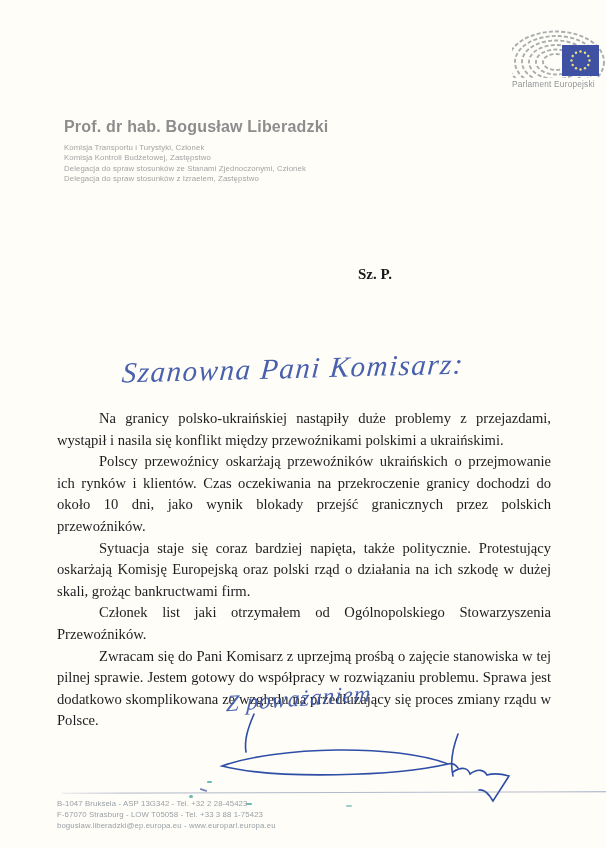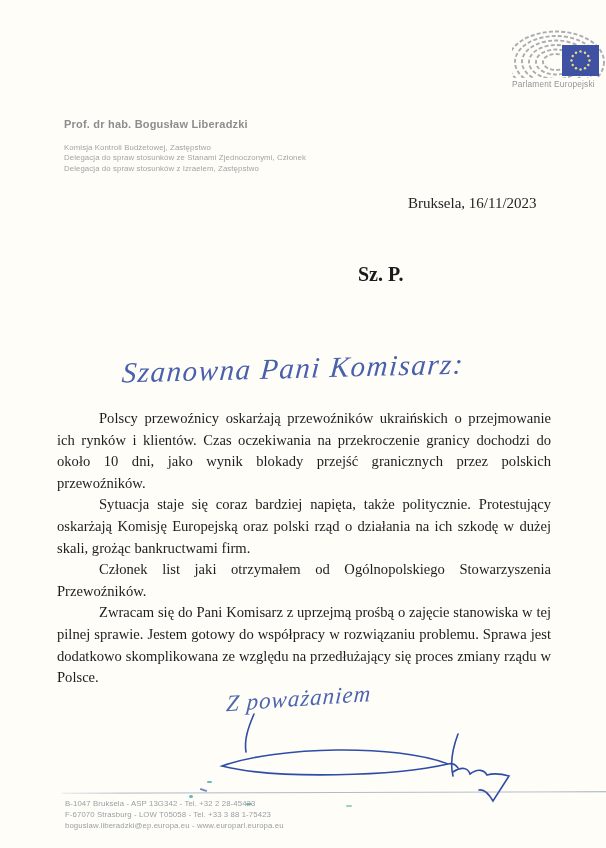--- a/index.html
+++ b/index.html
@@ -6,41 +6,41 @@
   .page{
     position:relative;width:606px;height:848px;margin:0 auto;
     background:#fffdf8;overflow:hidden;
     font-family:"Liberation Serif",serif;color:#1d1d1f;
   }
 
   
   .sender-name{
     position:absolute;left:64px;top:118px;
     font-family:"Liberation Sans",sans-serif;font-weight:bold;
-    font-size:11px;color:#8d8d8d;letter-spacing:.2px;
+    font-size:16px;color:#8d8d8d;letter-spacing:.2px;
   }
   .sender-roles{
     position:absolute;left:64px;top:143px;
     font-family:"Liberation Sans",sans-serif;
     font-size:7.8px;line-height:10.4px;color:#a4a4a4;letter-spacing:.1px;
   }
 
   
   .logo{position:absolute;left:512px;top:26px;width:100px;}
   .logo svg{display:block;}
   .logo-caption{
     font-family:"Liberation Sans",sans-serif;font-size:8.3px;
     color:#8f9496;letter-spacing:.2px;margin-top:1px;white-space:nowrap;
   }
 
   
   .dateline{position:absolute;left:408px;top:195px;font-size:15px;color:#242424;}
   .addressee{
     position:absolute;left:358px;top:266px;
-    font-weight:bold;font-size:20px;line-height:16.5px;color:#1a1a1a;
+    font-weight:bold;font-size:15px;line-height:16.5px;color:#1a1a1a;
   }
 
   
   .hand{
     font-family:"Liberation Serif",serif;font-style:italic;
     color:#3a54a6;white-space:nowrap;
   }
   .salutation{
     position:absolute;left:122px;top:352px;font-size:29px;letter-spacing:1.5px;
     transform:rotate(-1.5deg) skewX(-6deg);opacity:.92;
@@ -65,32 +65,33 @@
     transform:rotate(-.15deg);
   }
   .speck{position:absolute;border-radius:2px;background:#4aa8a4;opacity:.8;}
   .speck.s1{left:207px;top:781px;width:5px;height:2px;}
   .speck.s2{left:189px;top:795px;width:4px;height:3px;}
   .speck.s3{left:246px;top:803px;width:6px;height:2px;}
   .speck.s4{left:346px;top:805px;width:6px;height:2px;opacity:.55;}
   .penmark{position:absolute;left:200px;top:789px;width:7px;height:2px;background:#3a54a6;opacity:.7;transform:rotate(18deg);}
 
   .page-footer{
-    position:absolute;left:65px;top:799px;
+    position:absolute;left:57px;top:799px;
     font-family:"Liberation Sans",sans-serif;
     font-size:7.8px;line-height:10.8px;color:#99a1a5;letter-spacing:.1px;
   }
 </style>
 </head>
 <body>
 
 <div class="page">
 
   <div class="sender-name">Prof. dr hab. Bogusław Liberadzki</div>
   <div class="sender-roles">
+    <div>Komisja Transportu i Turystyki, Członek</div>
     <div>Komisja Kontroli Budżetowej, Zastępstwo</div>
     <div>Delegacja do spraw stosunków ze Stanami Zjednoczonymi, Członek</div>
     <div>Delegacja do spraw stosunków z Izraelem, Zastępstwo</div>
   </div>
 
   <div class="logo">
     <svg width="100" height="52" viewBox="0 0 100 52">
       <g fill="none" stroke="#aaadb0" stroke-width="1.9" stroke-dasharray="4 2.2">
         <ellipse cx="44" cy="36" rx="13" ry="8"></ellipse>
         <ellipse cx="44" cy="36" rx="20" ry="12.5"></ellipse>
@@ -111,29 +112,29 @@
           <circle cx="64" cy="42.3" r="1.2"></circle>
         <circle cx="60.7" cy="39" r="1.2"></circle>
           <circle cx="59.5" cy="34.5" r="1.2"></circle>
         <circle cx="60.7" cy="30" r="1.2"></circle>
           <circle cx="64" cy="26.7" r="1.2"></circle>
       </g>
     </svg>
     <div class="logo-caption">Parlament Europejski</div>
   </div>
 
-  <div class="dateline">Bruksela, 16/11/2023</div>
 
   <div class="addressee">
     <div>Sz. P.</div>
   </div>
 
   <div class="hand salutation">Szanowna Pani Komisarz:</div>
 
   <div class="letter-body">
+    <p>Na granicy polsko-ukraińskiej nastąpiły duże problemy z przejazdami, wystąpił i nasila się konflikt między przewoźnikami polskimi a ukraińskimi.</p>
     <p>Polscy przewoźnicy oskarżają przewoźników ukraińskich o przejmowanie ich rynków i klientów. Czas oczekiwania na przekroczenie granicy dochodzi do około 10 dni, jako wynik blokady przejść granicznych przez polskich przewoźników.</p>
     <p>Sytuacja staje się coraz bardziej napięta, także politycznie. Protestujący oskarżają Komisję Europejską oraz polski rząd o działania na ich szkodę w dużej skali, grożąc bankructwami firm.</p>
     <p>Członek list jaki otrzymałem od Ogólnopolskiego Stowarzyszenia Przewoźników.</p>
     <p>Zwracam się do Pani Komisarz z uprzejmą prośbą o zajęcie stanowiska w tej pilnej sprawie. Jestem gotowy do współpracy w rozwiązaniu problemu. Sprawa jest dodatkowo skomplikowana ze względu na przedłużający się proces zmiany rządu w Polsce.</p>
   </div>
 
   <div class="hand closing">Z poważaniem</div>
   <svg class="signature-svg" width="320" height="82" viewBox="0 0 320 82">
     <g fill="none" stroke="#2e4da6" stroke-width="1.6" stroke-linecap="round">
 

